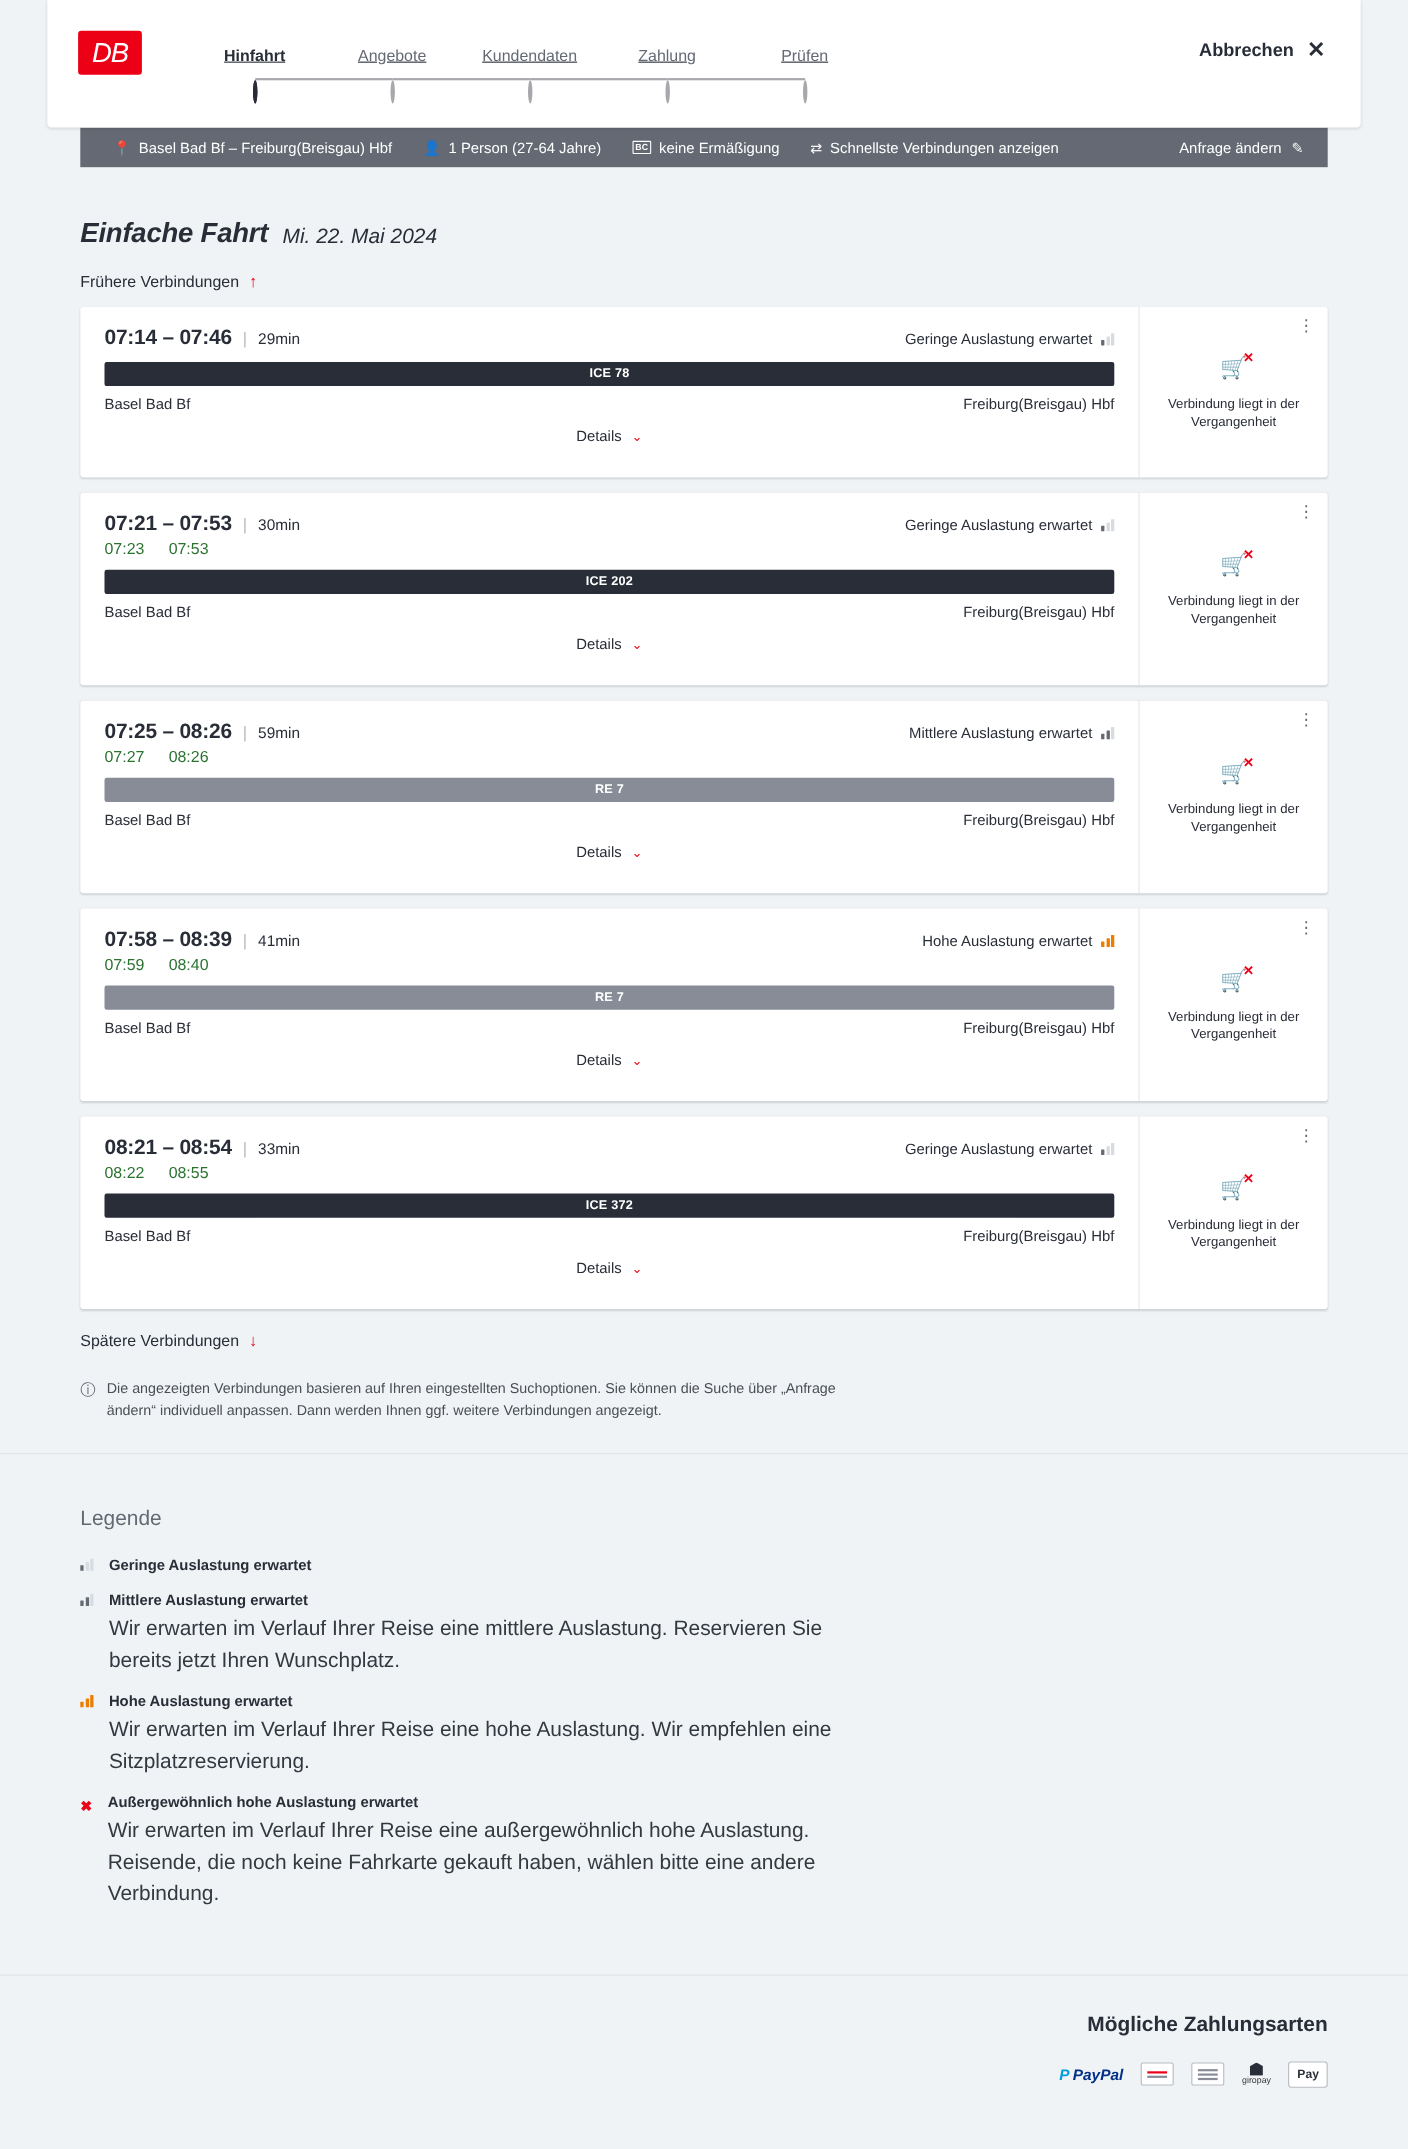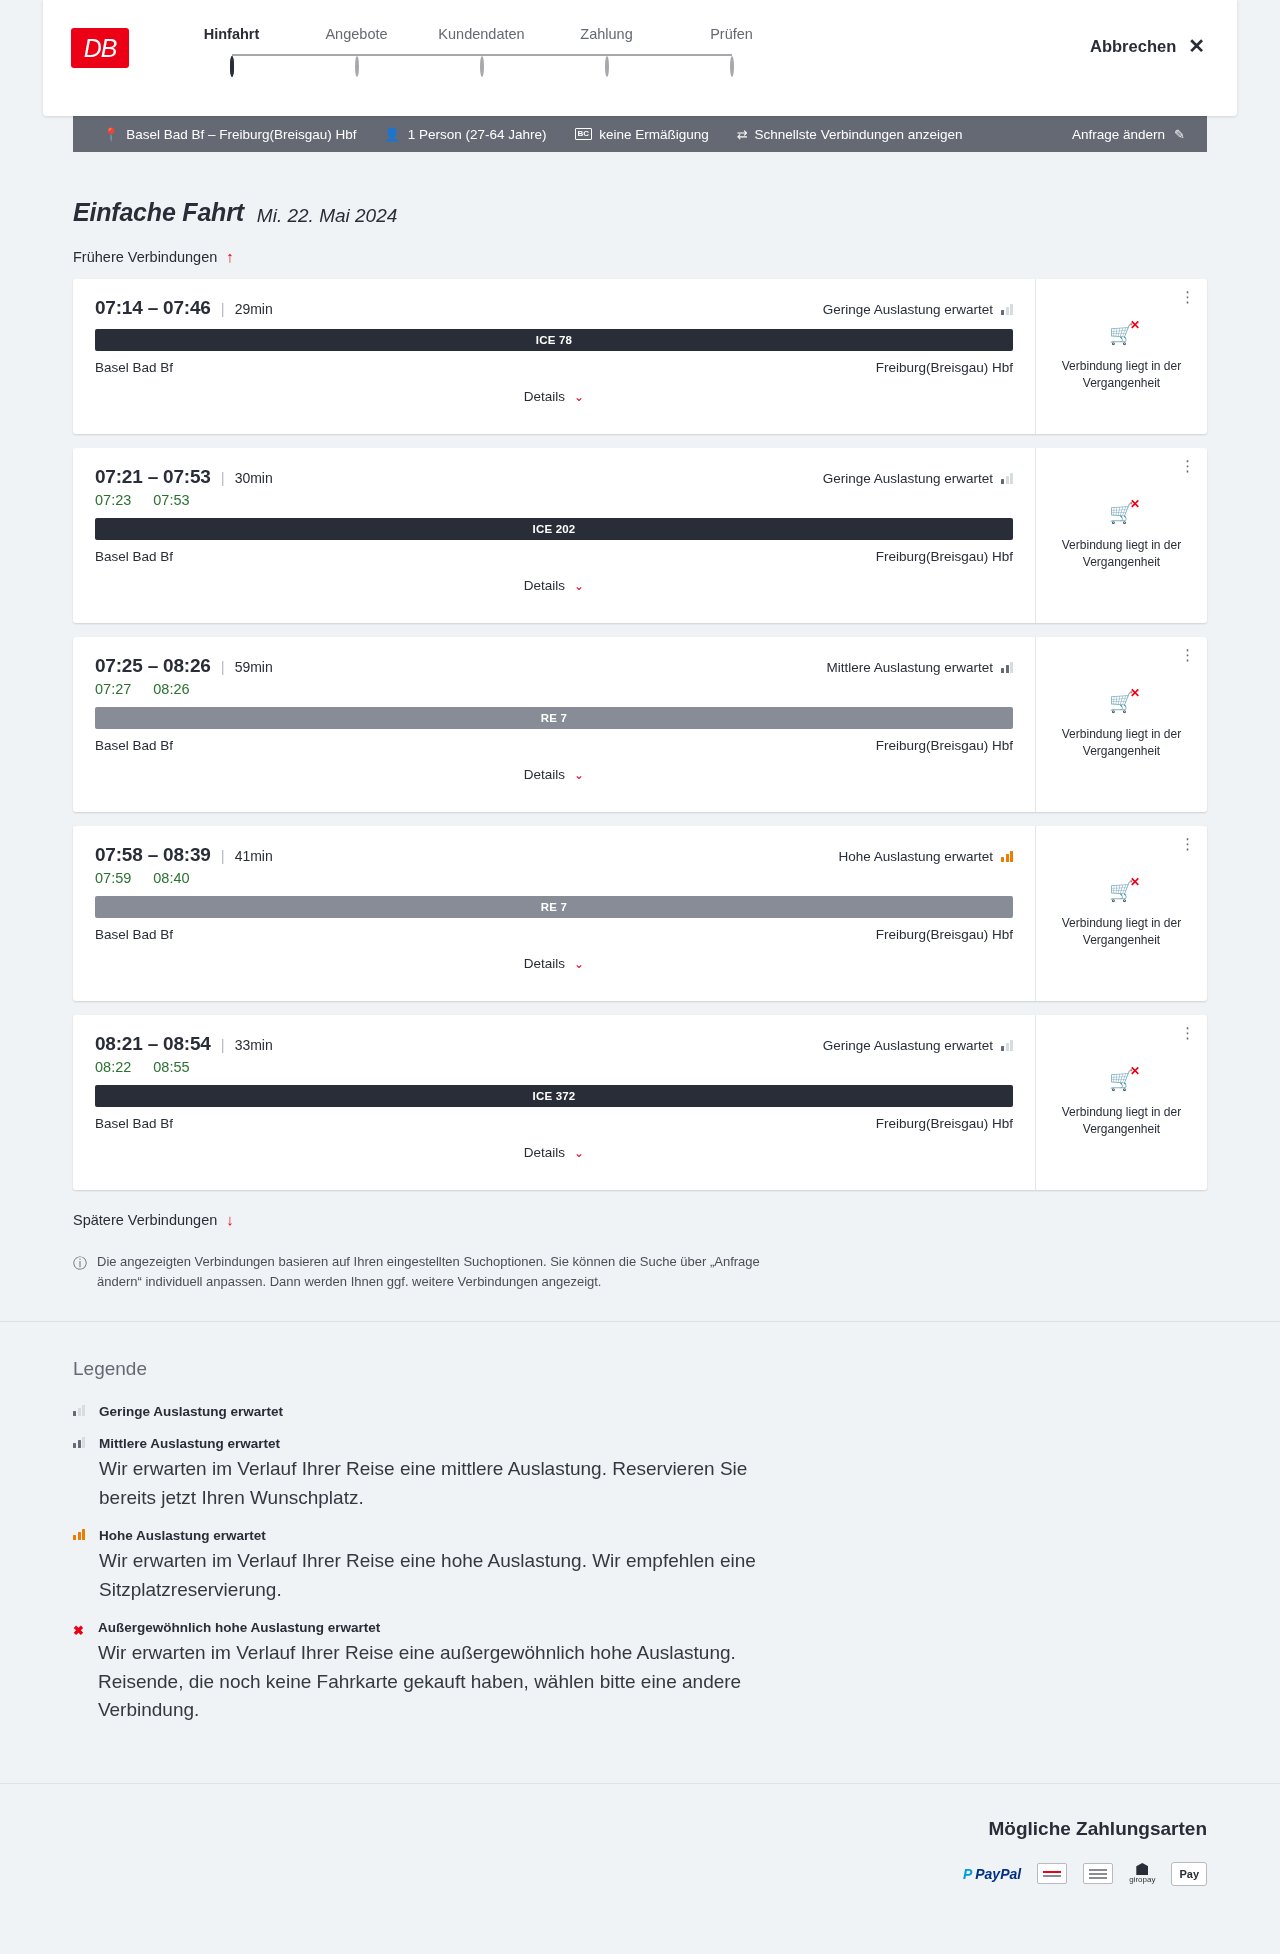--- a/index.html
+++ b/index.html
@@ -36,23 +36,24 @@
     display: flex; align-items: center; justify-content: center;
     color: #fff;
     font-weight: normal;
     font-size: 25px;
     font-style: italic;
     letter-spacing: -1px;
     font-family: "Liberation Sans", sans-serif;
   }
   .stepper {
     display: flex;
-    margin-top: 26px;
+    margin-top: 43px;
     margin-left: 40px;
     position: relative;
+    text-decoration: underline;
   }
   .step {
     width: 125px;
     text-align: center;
     position: relative;
   }
   .step-label {
     font-size: 14.5px;
     color: #646973;
     display: block;
@@ -298,21 +299,21 @@
     flex: 0 0 auto;
     margin-top: 1px;
   }
 
   
   .legend-sec {
     background: #f0f3f5;
     border-top: 1px solid #dfe3e7;
     padding: 36px 0 44px 0;
   }
-  .legend-inner { width: 1134px; margin: 0 auto; }
+  .legend-inner { width: 1134px; margin: 12px auto; }
   .legend-title {
     font-size: 19px;
     color: #646973;
     margin-bottom: 22px;
   }
   .legend-row { display: flex; gap: 14px; margin-bottom: 14px; }
   .legend-bars { padding-top: 3px; }
   .legend-title2 { font-weight: bold; font-size: 13.5px; }
   .legend-desc { font-size: 19px; color: #333940; margin-top: 3px; line-height: 1.5; max-width: 700px; }
   .vhigh-ico { color: #ec0016; font-size: 13px; font-weight: bold; }

